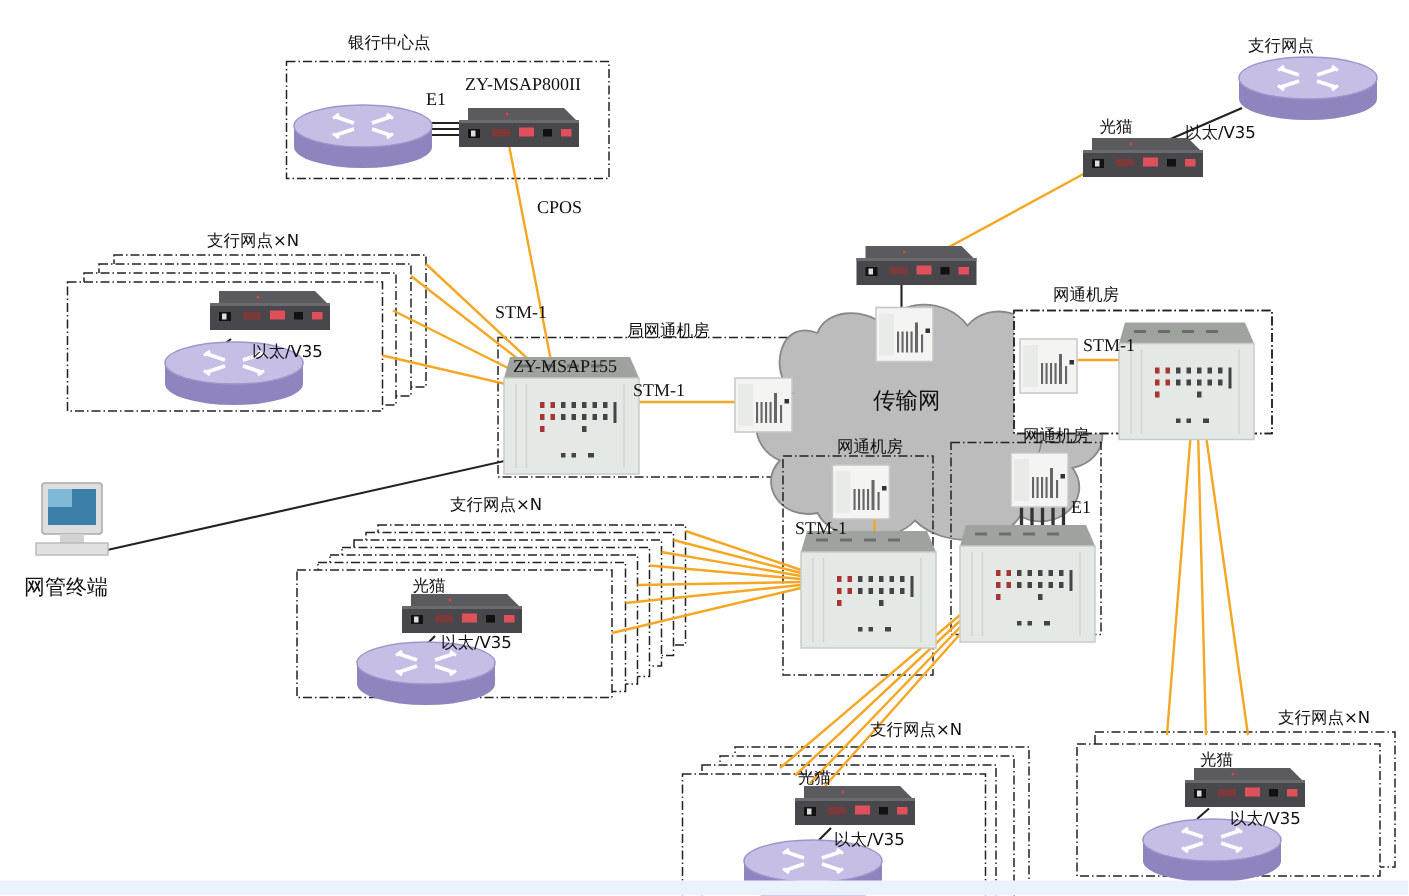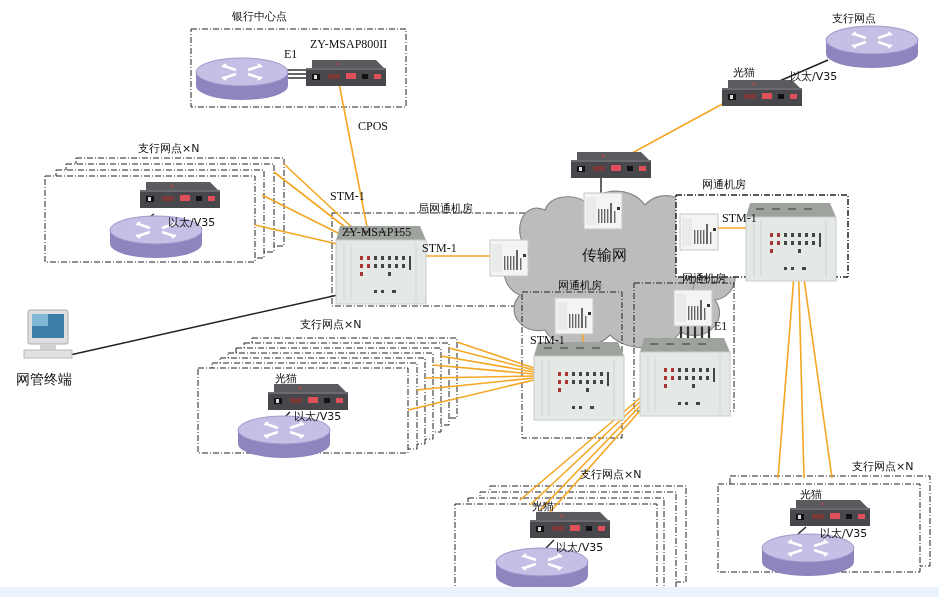--- a/index.html
+++ b/index.html
@@ -1,18 +1,18 @@
 <!DOCTYPE html>
 <html><head>
 <meta charset="utf-8">
 <style>
   html, body { margin:0; padding:0; background:#ffffff; }
   body { width:939px; height:597px; position:relative; overflow:hidden;
          font-family: "DejaVu Serif", "Liberation Serif", serif; }
-  #stage { position:absolute; left:0; top:0; width:939px; height:447px; }
+  #stage { position:absolute; left:0; top:12px; width:939px; height:447px; }
   .footer-band { position:absolute; left:0; top:587px; width:939px; height:10px; background:#eaf3fb; }
   svg text { font-family: "DejaVu Sans", "Liberation Sans", sans-serif; fill:#111; }
   svg text.serif { font-family: "Liberation Serif", "DejaVu Serif", serif; }
   .box { fill:#fff; stroke:#222; stroke-width:1; stroke-dasharray:6 2 1 2; }
   .fiber { stroke:#f5a623; stroke-width:1.6; fill:none; }
   .wire { stroke:#222; stroke-width:1.4; fill:none; }
 </style>
 </head>
 <body>
 

